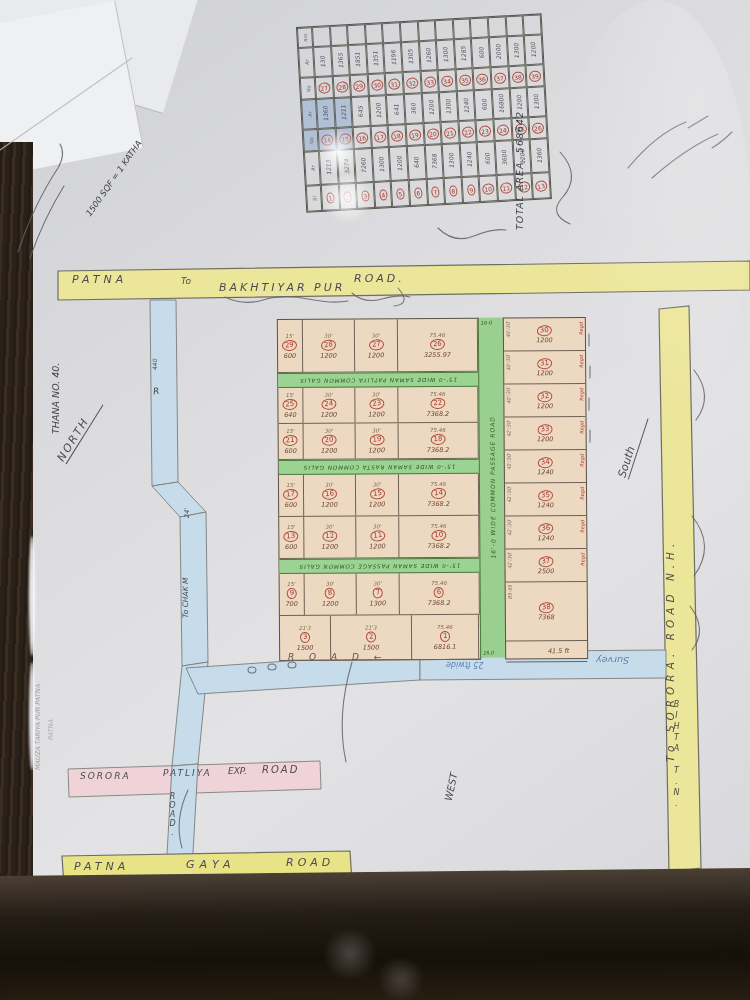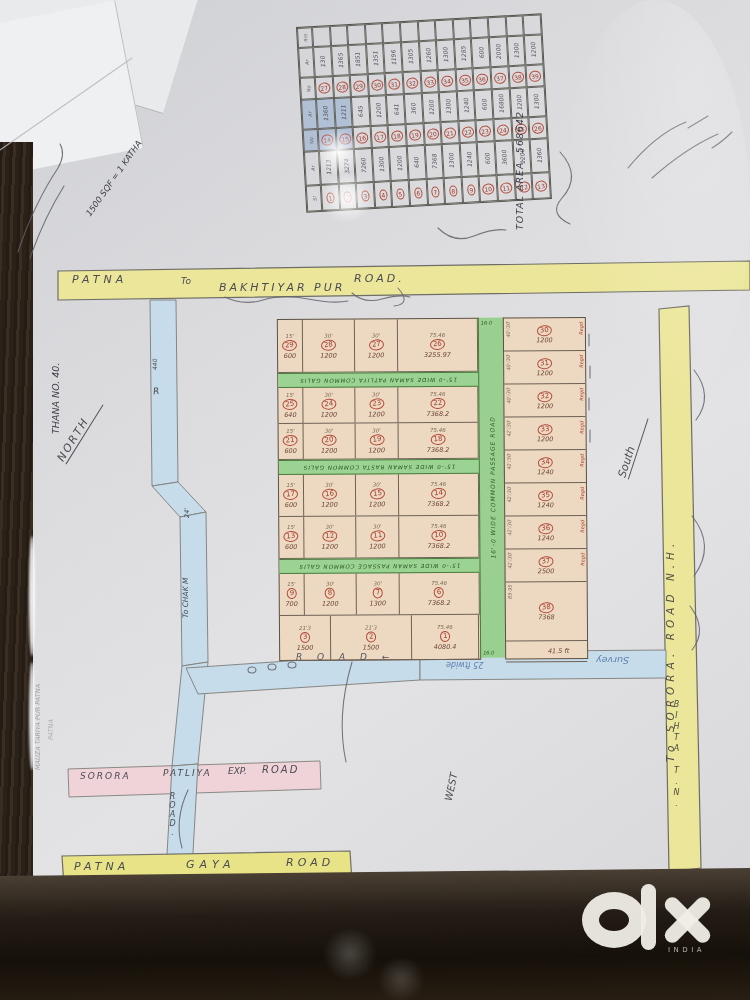--- a/index.html
+++ b/index.html
@@ -543,21 +543,21 @@
             <span class="parea">1500</span>
           </div>
           <div class="pcell" style="width: 80px;">
             <span class="pdim">21'3</span>
             <span class="c">2</span>
             <span class="parea">1500</span>
           </div>
           <div class="pcell" style="width: 66px;">
             <span class="pdim">75.46</span>
             <span class="c">1</span>
-            <span class="parea">4080.4</span>
+            <span class="parea">6816.1</span>
           </div>
         </div>
       </div>
     <div style="position:absolute;left:201px;top:0;width:24px;height:340px;background:#99d08f;
                 border-left:1px solid #4d7a3f;border-right:1px solid #4d7a3f;display:flex;align-items:center;justify-content:center;">
       <span class="hw vt" style="font-size:6px;letter-spacing:1px;color:#2e5c28;height:300px;text-align:center;">16'-0 WIDE COMMON PASSAGE ROAD</span>
       <span class="abs hw" style="left:2px;top:2px;font-size:5px;color:#2e5c28;">16-0</span>
       <span class="abs hw" style="left:2px;bottom:2px;font-size:5px;color:#2e5c28;">16.0</span>
     </div>
     <div id="right-col" style="position:absolute;left:226px;top:0;width:81px;height:340px;border:1.5px solid #5a5148;background:#edd9c1;">
@@ -636,41 +636,33 @@
   <div class="abs hw" style="left:163px;top:768px;font-size:9px;letter-spacing:2px;">PATLIYA</div>
   <div class="abs hw" style="left:228px;top:766px;font-size:9px;">EXP.</div>
   <div class="abs hw" style="left:262px;top:764px;font-size:10px;letter-spacing:2px;">ROAD</div>
 
   <div class="abs hw vt" style="left:151px;top:330px;height:40px;font-size:6px;">440</div>
   <div class="abs hw" style="left:153px;top:386px;font-size:9px;transform:rotate(-8deg);">R</div>
   <div class="abs hw vt" style="left:183px;top:496px;height:22px;font-size:6.5px;">24'</div>
   <div class="abs hw vt" style="left:181px;top:522px;height:96px;font-size:7.5px;">To CHAK M</div>
   <div class="abs hw vtd" style="left:168px;top:792px;height:70px;font-size:8px;">ROAD.</div>
 
-  <div class="abs hw" style="left:296px;top:652px;font-size:9px;letter-spacing:6px;color:#55555e;">R O A D ←</div>
+  <div class="abs hw" style="left:288px;top:652px;font-size:9px;letter-spacing:6px;color:#55555e;">R O A D ←</div>
   <div class="abs hw ink" style="left:446px;top:660px;font-size:8px;"><span class="flip">25 ftwide</span></div>
   <div class="abs hw ink" style="left:596px;top:655px;font-size:9.5px;"><span class="flip">Survey</span></div>
 
   <div class="abs hw" style="left:44px;top:424px;width:70px;font-size:11px;letter-spacing:2px;border-bottom:1px solid #55555e;transform:rotate(-58deg);">NORTH</div>
   <div class="abs hw" style="left:600px;top:440px;width:64px;font-size:11px;border-bottom:1px solid #55555e;transform:rotate(-72deg);">South</div>
   <div class="abs hw" style="left:426px;top:768px;width:56px;font-size:10px;transform:rotate(-78deg);">WEST</div>
 
   <div class="abs hw pen vt" style="left:50px;top:298px;height:136px;font-size:9.5px;">THANA NO. 40.</div>
   <div class="abs hw pen" style="left:92px;top:208px;width:160px;font-size:8.5px;transform:rotate(-55deg);transform-origin:left bottom;">1500 SQF = 1 KATHA</div>
   <div class="abs hw vt" style="left:34px;top:460px;height:310px;font-size:6.5px;color:#8e8e94;opacity:.8;">MAUZA TARIYA PUR PATNA</div>
   <div class="abs hw vt" style="left:47px;top:480px;height:260px;font-size:6.5px;color:#97979c;opacity:.7;">PATNA</div>
 
   <div class="abs blob" style="left:560px;top:0;width:190px;height:420px;background:radial-gradient(ellipse at 70% 20%,rgba(255,255,255,.22),rgba(255,255,255,0) 70%);"></div>
 
   <div class="abs" style="left:-5px;top:876px;width:765px;height:140px;transform:rotate(-0.6deg);transform-origin:left top;
               background:linear-gradient(180deg,#4a3f33 0%,#241d16 30%,#151009 62%,#2c2115 100%);"></div>
   <div class="abs blob" style="left:320px;top:930px;width:60px;height:48px;background:radial-gradient(circle,rgba(255,255,255,.22),rgba(255,255,255,0) 70%);filter:blur(2px);"></div>
   <div class="abs blob" style="left:375px;top:958px;width:52px;height:42px;background:radial-gradient(circle,rgba(255,255,255,.18),rgba(255,255,255,0) 70%);filter:blur(2px);"></div>
 
-  <div class="abs" style="left:575px;top:880px;width:160px;height:90px;">
-    <span style="font-size:0;color:transparent;">olx</span>
-    <div style="position:absolute;left:7px;top:12px;width:64px;height:56px;box-sizing:border-box;border:17px solid rgba(240,237,231,.95);border-radius:50%;"></div>
-    <div style="position:absolute;left:66px;top:4px;width:15px;height:66px;background:rgba(240,237,231,.95);border-radius:8px;"></div>
-    <div style="position:absolute;left:105px;top:11px;width:15px;height:58px;background:rgba(240,237,231,.95);border-radius:8px;transform:rotate(45deg);"></div>
-    <div style="position:absolute;left:105px;top:11px;width:15px;height:58px;background:rgba(240,237,231,.95);border-radius:8px;transform:rotate(-45deg);"></div>
-    <div style="position:absolute;left:93px;top:66px;font-size:7px;letter-spacing:3.5px;color:#b5b1ab;">INDIA</div>
-  </div>
 </div>
 
 </body></html>

